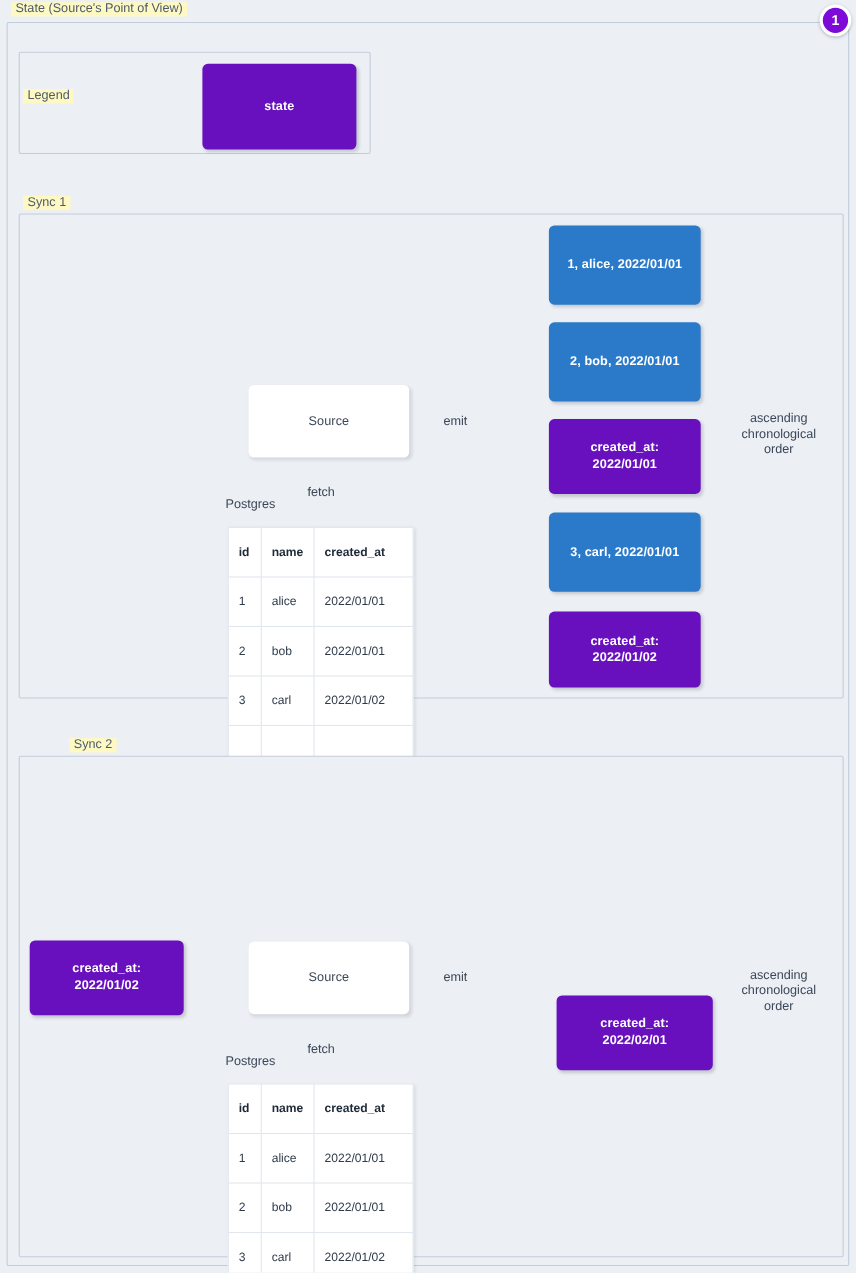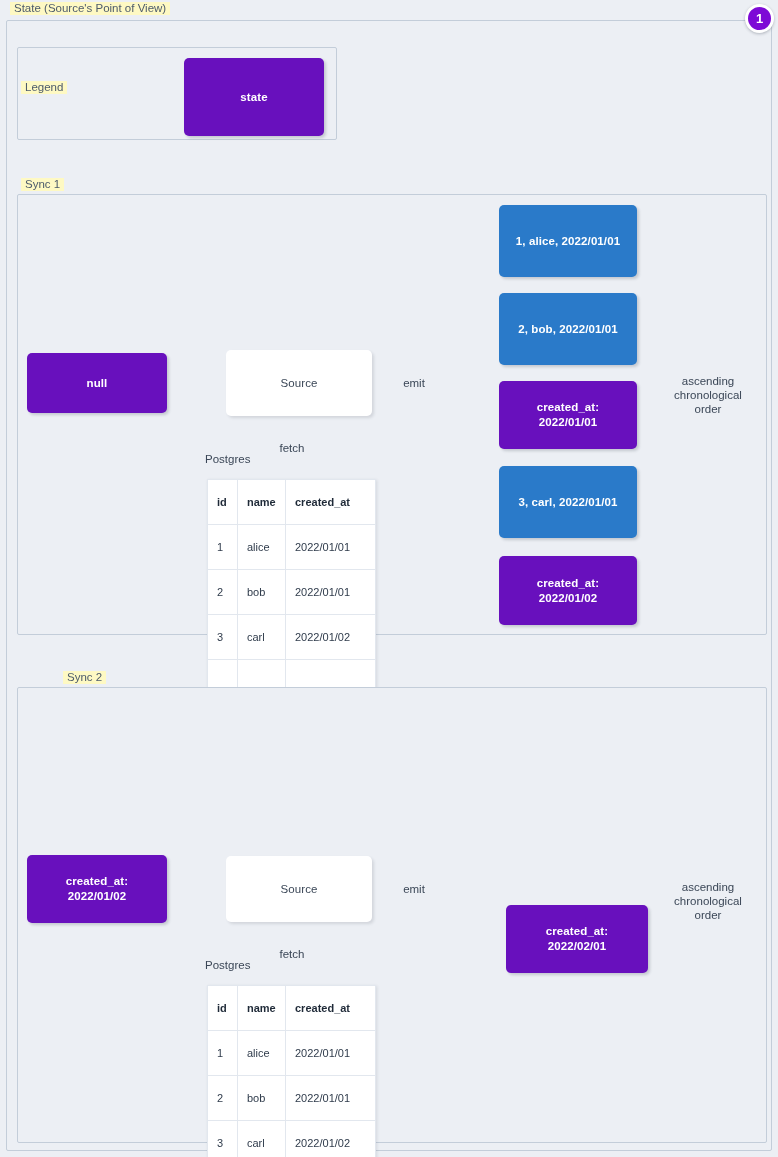--- a/index.html
+++ b/index.html
@@ -151,23 +151,20 @@
   <div class="frame" style="left:17px; top:47px; width:320px; height:93px;"></div>
   <div class="frame-label" style="left:21px; top:33px;margin-top:48px;">Legend</div>
 
   <div class="node state" style="left:184px; top:58px; width:140px; height:78px;">
     <span>state</span>
   </div>
 
   <div class="frame" style="left:17px; top:194px; width:750px; height:441px;"></div>
   <div class="frame-label" style="left:21px; top:178px;">Sync 1</div>
 
-  <div class="node state" style="left:27px; top:353px; width:140px; height:60px;">
-    <span>null</span>
-  </div>
 
   <div class="node plain" style="left:226px; top:350px; width:146px; height:66px;">
     <span>Source</span>
   </div>
 
   <div class="txt left" style="left:205px; top:452px;">Postgres</div>
   <div class="txt" style="left:268px; top:441px; width:48px;">fetch</div>
   <div class="txt" style="left:394px; top:376px; width:40px;">emit</div>
 
   <table class="pg" style="left:207px; top:479px;">

